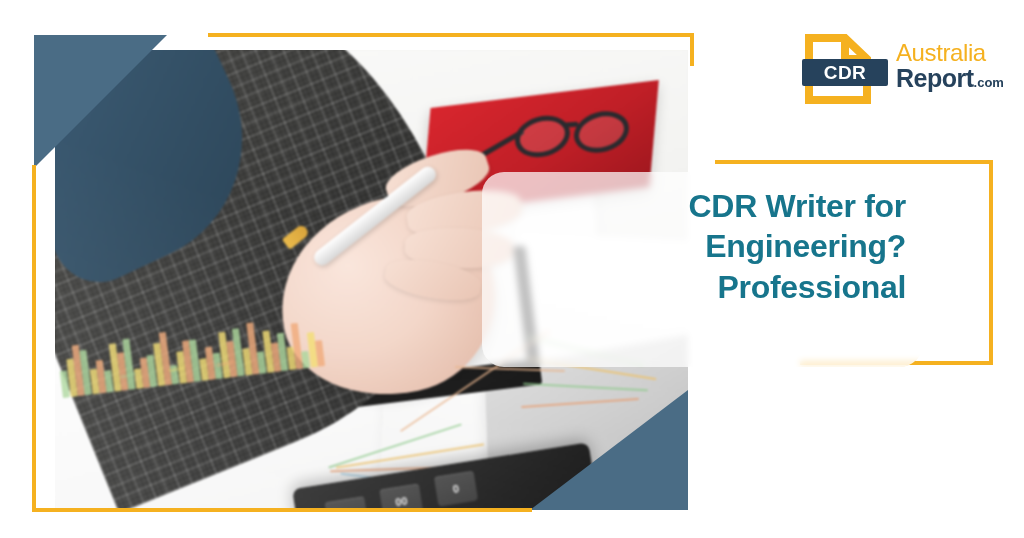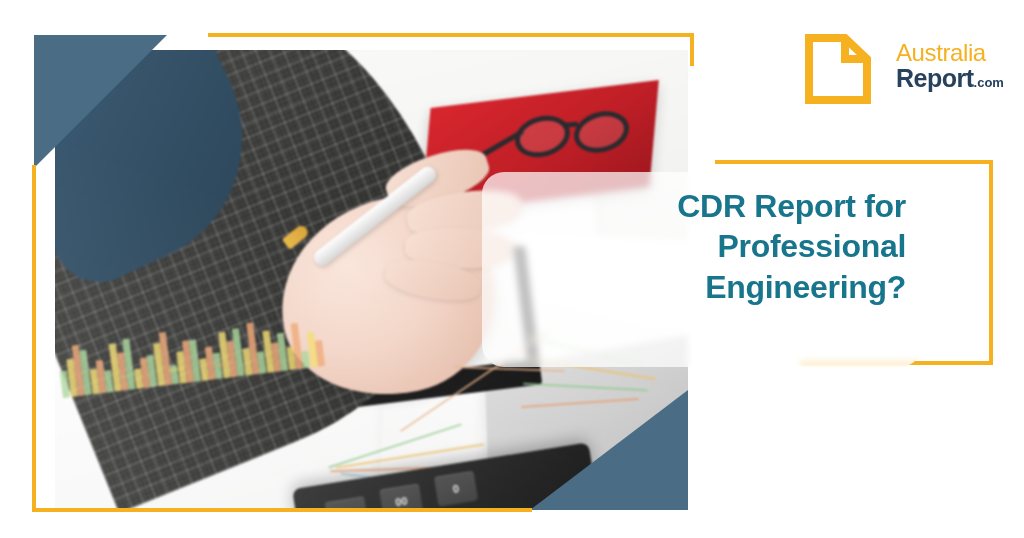--- a/index.html
+++ b/index.html
@@ -353,29 +353,32 @@
   <div class="ln ln-top"></div>
   <div class="ln ln-top-v"></div>
   <div class="ln ln-left"></div>
   <div class="ln ln-bottom"></div>
   <div class="ln ln-r-top"></div>
   <div class="ln ln-r-v"></div>
   <div class="ln ln-r-bottom"></div>
 
   <div class="panel"></div>
   <div class="headline">
-    <span class="l">CDR Report for</span>
+    <span class="l">CDR Writer for</span>
+    <span class="l">Engineering?</span>
     <span class="l">Professional</span>
-    <span class="l">Engineering?</span>
   </div>
 
   <div class="logo">
     <svg class="doc-icon" viewBox="0 0 76 72">
       <path d="M9 5 h36 l22 21 v41 h-58 z" fill="none" stroke="#f5b120" stroke-width="8" stroke-linejoin="miter"></path>
       <path d="M45 5 v21 h22" fill="none" stroke="#f5b120" stroke-width="8" stroke-linejoin="miter"></path>
     </svg>
+    <div class="cdr-badge">
+      <span>CDR</span>
+    </div>
     <div class="logo-words">
       <div class="w-aus">Australia</div>
       <div class="w-writer"><span>Report</span><span class="w-com">.com</span></div>
     </div>
   </div>
 
 </div>
 
 </body></html>

